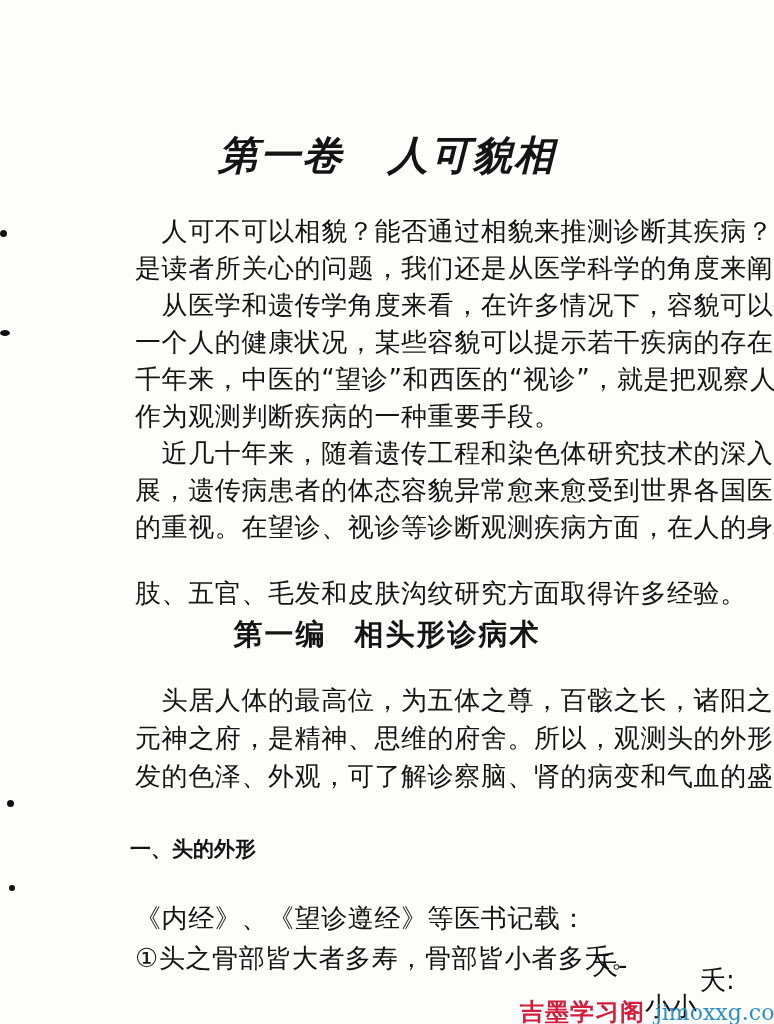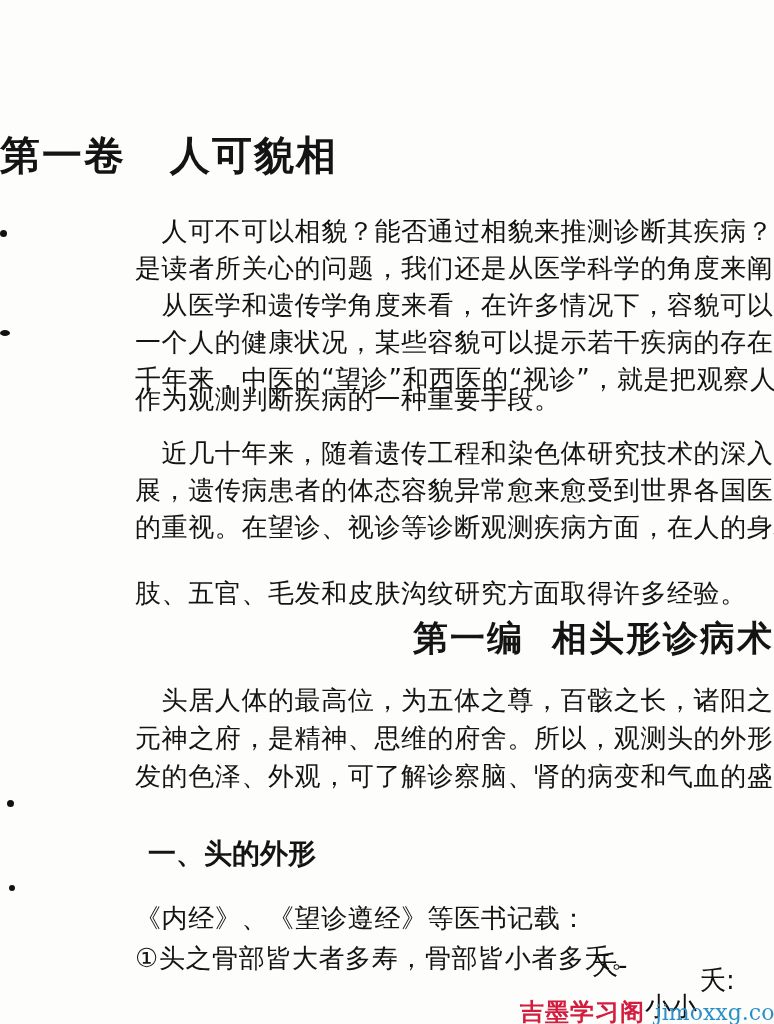--- a/index.html
+++ b/index.html
@@ -5,39 +5,40 @@
     html, body { margin:0; padding:0; }
     body {
       width:774px; height:1024px; overflow:hidden; position:relative;
       background:#fdfdfb;
       font-family:"DejaVu Serif", "Liberation Serif", serif;
       color:#141414;
     }
     .page { position:absolute; left:0; top:0; width:774px; height:1024px; }
     .title {
       position:absolute; left:0; width:774px; top:128px;
-      font-size:40px; font-weight:bold; letter-spacing:2px;
+      text-align:center; font-size:40px; font-weight:bold; letter-spacing:2px;
       font-family:"DejaVu Serif", serif;
+      font-style:italic;
     }
     .title .gap { display:inline-block; width:44px; }
     .line {
       position:absolute; left:135px; width:605px;
       font-size:26px; line-height:30px; white-space:nowrap;
       letter-spacing:0.6px;
       font-family:"DejaVu Sans", sans-serif;
     }
     .section-title {
       position:absolute; left:0; width:774px; top:615px;
-      text-align:right; font-size:35px; font-weight:bold; letter-spacing:2px;
+      text-align:center; font-size:29px; font-weight:bold; letter-spacing:2px;
       font-family:"DejaVu Sans", sans-serif;
     }
     .section-title .gap { display:inline-block; width:28px; }
     .subhead {
-      position:absolute; left:148px; top:835px;
-      font-size:28px; font-weight:bold;
+      position:absolute; left:130px; top:835px;
+      font-size:21px; font-weight:bold;
       font-family:Liberation Sans, sans-serif;
     }
     .hand {
       position:absolute; font-size:26px; color:#111;
       font-family:"DejaVu Sans", sans-serif;
     }
     .spot { position:absolute; background:#111; border-radius:50%; }
     .watermark {
       position:absolute; left:520px; top:996px; white-space:nowrap;
     }
@@ -58,21 +59,21 @@
   <div class="title">
     <span>第一卷</span><span class="gap"></span><span>人可貌相</span>
   </div>
 
   <div>
     <div class="line" style="top:216px">　人可不可以相貌？能否通过相貌来推测诊断其疾病？这</div>
     <div class="line" style="top:253px">是读者所关心的问题，我们还是从医学科学的角度来阐释。</div>
     <div class="line" style="top:290px">　从医学和遗传学角度来看，在许多情况下，容貌可以反映</div>
     <div class="line" style="top:327px">一个人的健康状况，某些容貌可以提示若干疾病的存在。几</div>
     <div class="line" style="top:364px">千年来，中医的“望诊”和西医的“视诊”，就是把观察人的容貌</div>
-    <div class="line" style="top:384px">作为观测判断疾病的一种重要手段。</div>
+    <div class="line" style="top:401px">作为观测判断疾病的一种重要手段。</div>
     <div class="line" style="top:438px">　近几十年来，随着遗传工程和染色体研究技术的深入开</div>
     <div class="line" style="top:475px">展，遗传病患者的体态容貌异常愈来愈受到世界各国医学界</div>
     <div class="line" style="top:512px">的重视。在望诊、视诊等诊断观测疾病方面，在人的身材、四</div>
     <div class="line" style="top:578px">肢、五官、毛发和皮肤沟纹研究方面取得许多经验。</div>
   </div>
 
   <div class="section-title">
     <span>第一编</span><span class="gap"></span><span>相头形诊病术</span>
   </div>
 

